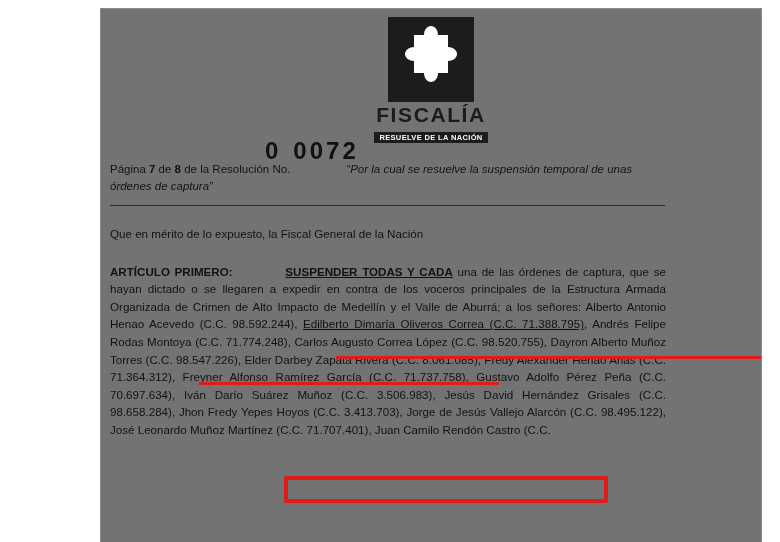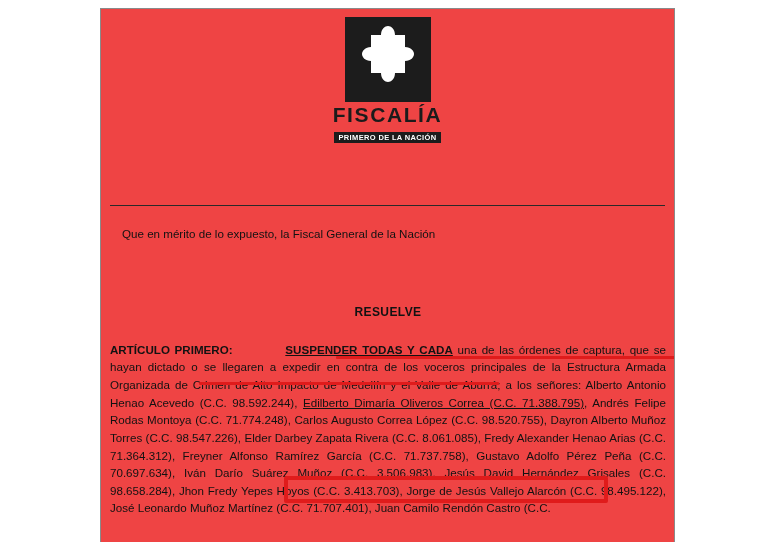--- a/index.html
+++ b/index.html
@@ -14,23 +14,23 @@
     height: 542px;
     overflow: hidden;
     position: relative;
   }
 
   
   #scan-page {
     position: absolute;
     left: 100px;
     top: 8px;
-    width: 575px;
+    width: 662px;
     height: 534px;
-    background: #ef4444;
+    background: #737373;
     border-left: 1px solid #8a8a8a;
     border-right: 1px solid #8a8a8a;
     border-top: 1px solid #8a8a8a;
     box-sizing: border-box;
     overflow: hidden;
   }
 
   
   .letterhead {
     text-align: center;
@@ -113,21 +113,21 @@
   
   .body-text {
     position: absolute;
     left: 9px;
     top: 216px;
     width: 556px;
     font-size: 11.6px;
     color: #121212;
     line-height: 1.52;
   }
-  .para-intro { margin: 0 0 0 12px; }
+  .para-intro { margin: 0 0 0 0; }
   .heading-resuelve {
     text-align: center;
     font-weight: bold;
     font-size: 12px;
     letter-spacing: 0.4px;
     margin: 60px 0 0 0;
   }
   .para-article {
     margin: 20px 0 0 0;
     text-align: justify;
@@ -191,31 +191,37 @@
           C50 62 46 65 43 65
           C40 65 36 62 36 56
           L26 56
           L26 44
           C20 44 17 40 17 37
           C17 34 20 30 26 30
           Z"></path>
       </svg>
     </div>
     <div class="logo-wordmark">FISCALÍA</div>
-    <div class="logo-subwordmark">PRIMERO DE LA NACIÓN</div>
-  </div>
-
-
+    <div class="logo-subwordmark">RESUELVE DE LA NACIÓN</div>
+  </div>
+
+  <div class="stamp-number">
+    <span class="stamp-prefix">0</span><span>0072</span>
+  </div>
+
+  <div class="page-header">
+    <span class="header-left"><span>Página </span><span class="bold">7</span><span> de </span><span class="bold">8</span><span> de la Resolución No.</span></span><span class="header-quote">“Por la cual se resuelve la suspensión temporal de unas</span>
+    <span class="hdr-2">órdenes de captura”</span>
+  </div>
 
   <div class="header-rule"></div>
 
   <div class="body-text">
     <p class="para-intro">Que en mérito de lo expuesto, la Fiscal General de la Nación</p>
 
-    <p class="heading-resuelve">RESUELVE</p>
 
     <p class="para-article"><span class="bold">ARTÍCULO PRIMERO:</span><span>&nbsp;</span><span class="bold-uline">SUSPENDER TODAS Y CADA</span><span> una de las órdenes de captura, que se hayan dictado o se llegaren a expedir en contra de los voceros principales de la Estructura Armada Organizada de Crimen de Alto Impacto de Medellín y el Valle de Aburrá; a los señores: Alberto Antonio Henao Acevedo (C.C. 98.592.244), </span><span class="uline">Edilberto Dimaría Oliveros Correa (C.C. 71.388.795)</span><span>, Andrés Felipe Rodas Montoya (C.C. 71.774.248), Carlos Augusto Correa López (C.C. 98.520.755), Dayron Alberto Muñoz Torres (C.C. 98.547.226), Elder Darbey Zapata Rivera (C.C. 8.061.085), Fredy Alexander Henao Arias (C.C. 71.364.312), Freyner Alfonso Ramírez García (C.C. 71.737.758), </span><span>Gustavo Adolfo Pérez Peña (C.C. 70.697.634),</span><span> Iván Darío Suárez Muñoz (C.C. 3.506.983), Jesús David Hernández Grisales (C.C. 98.658.284), Jhon Fredy Yepes Hoyos (C.C. 3.413.703), Jorge de Jesús Vallejo Alarcón (C.C. 98.495.122), José Leonardo Muñoz Martínez (C.C. 71.707.401), Juan Camilo Rendón Castro (C.C.</span></p>
   </div>
 
   <div class="annot-underline" id="annot-underline-1" style="background: rgb(224, 27, 27);"></div>
   <div class="annot-underline" id="annot-underline-2" style="background: rgb(224, 27, 27);"></div>
   <div id="annot-box-1" style="border-color: rgb(224, 27, 27);"></div>
 
 </div>
 

